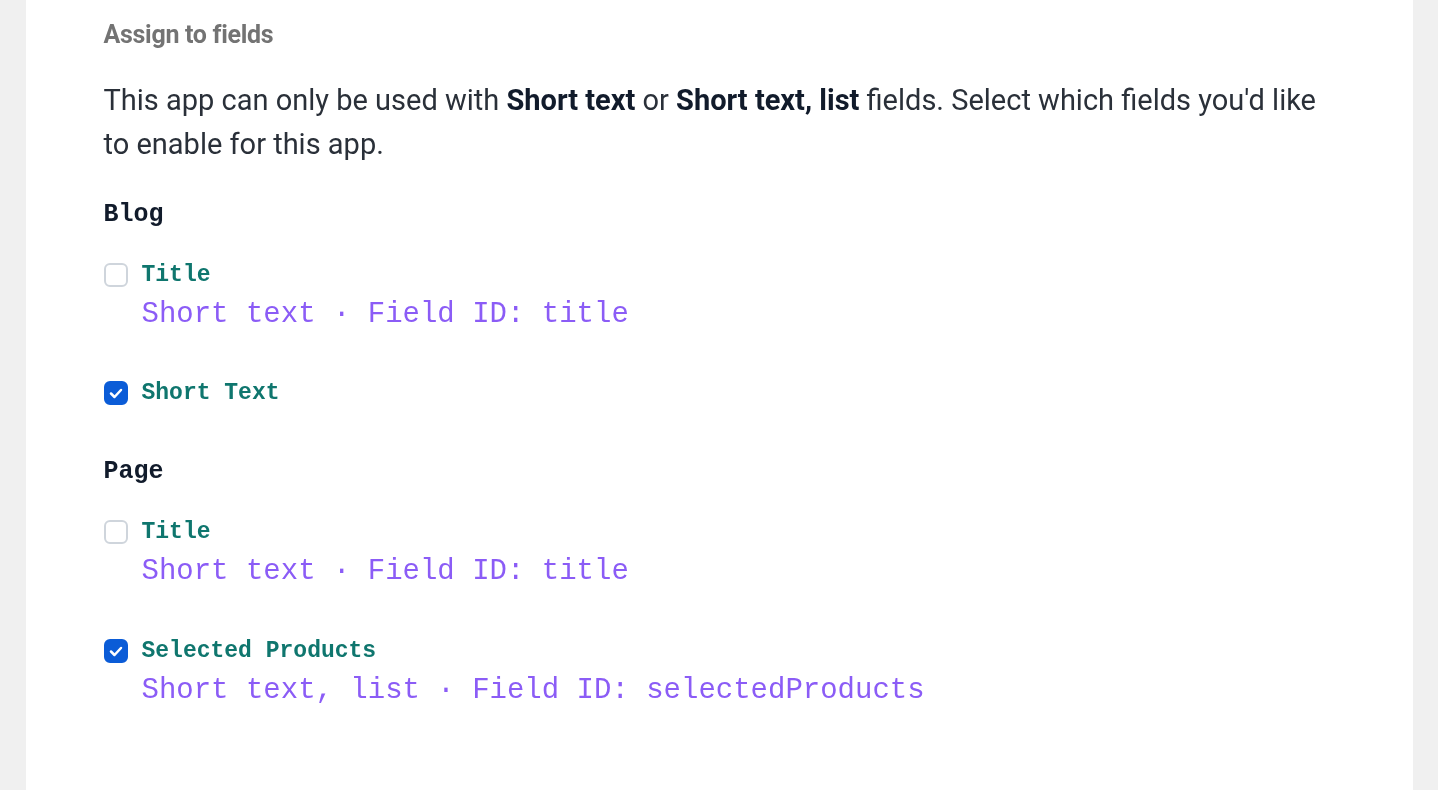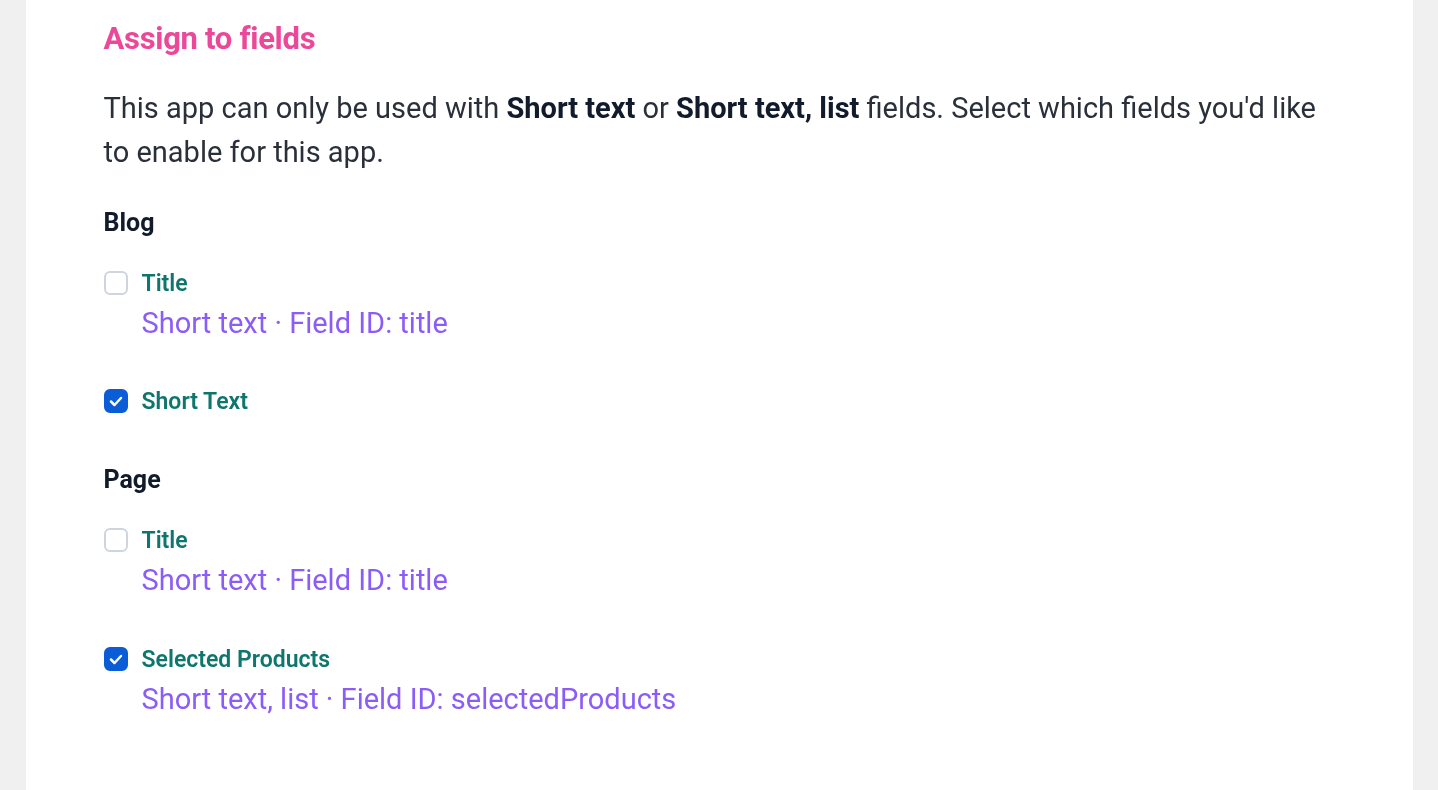--- a/index.html
+++ b/index.html
@@ -13,23 +13,23 @@
       padding: 0;
     }
     .card {
       background: #fff;
       margin: 0 auto;
       width: 1387px;
       padding: 20px 78px 78px 78px;
       border-radius: 0 0 4px 4px;
     }
     .heading {
-      font-size: 31px;
+      font-size: 25px;
       font-weight: 700;
-      color: #ec4899;
+      color: #737373;
       margin-bottom: 30px;
       letter-spacing: -0.3px;
     }
     .description {
       font-size: 29px;
       color: #2a3039;
       line-height: 1.5;
       margin-bottom: 34px;
     }
     .description .bold {
@@ -82,20 +82,21 @@
       line-height: 1.3;
       margin-bottom: 4px;
     }
     .field-meta {
       font-size: 29px;
       color: #8b5cf6;
       line-height: 1.4;
     }
     .group {
       margin-bottom: 10px;
+      font-family: Liberation Mono, monospace;
     }
     .group + .group {
       margin-top: 26px;
     }
   </style>
 </head>
 <body>
 
 <div class="card">
   <h1 class="heading">Assign to fields</h1>

